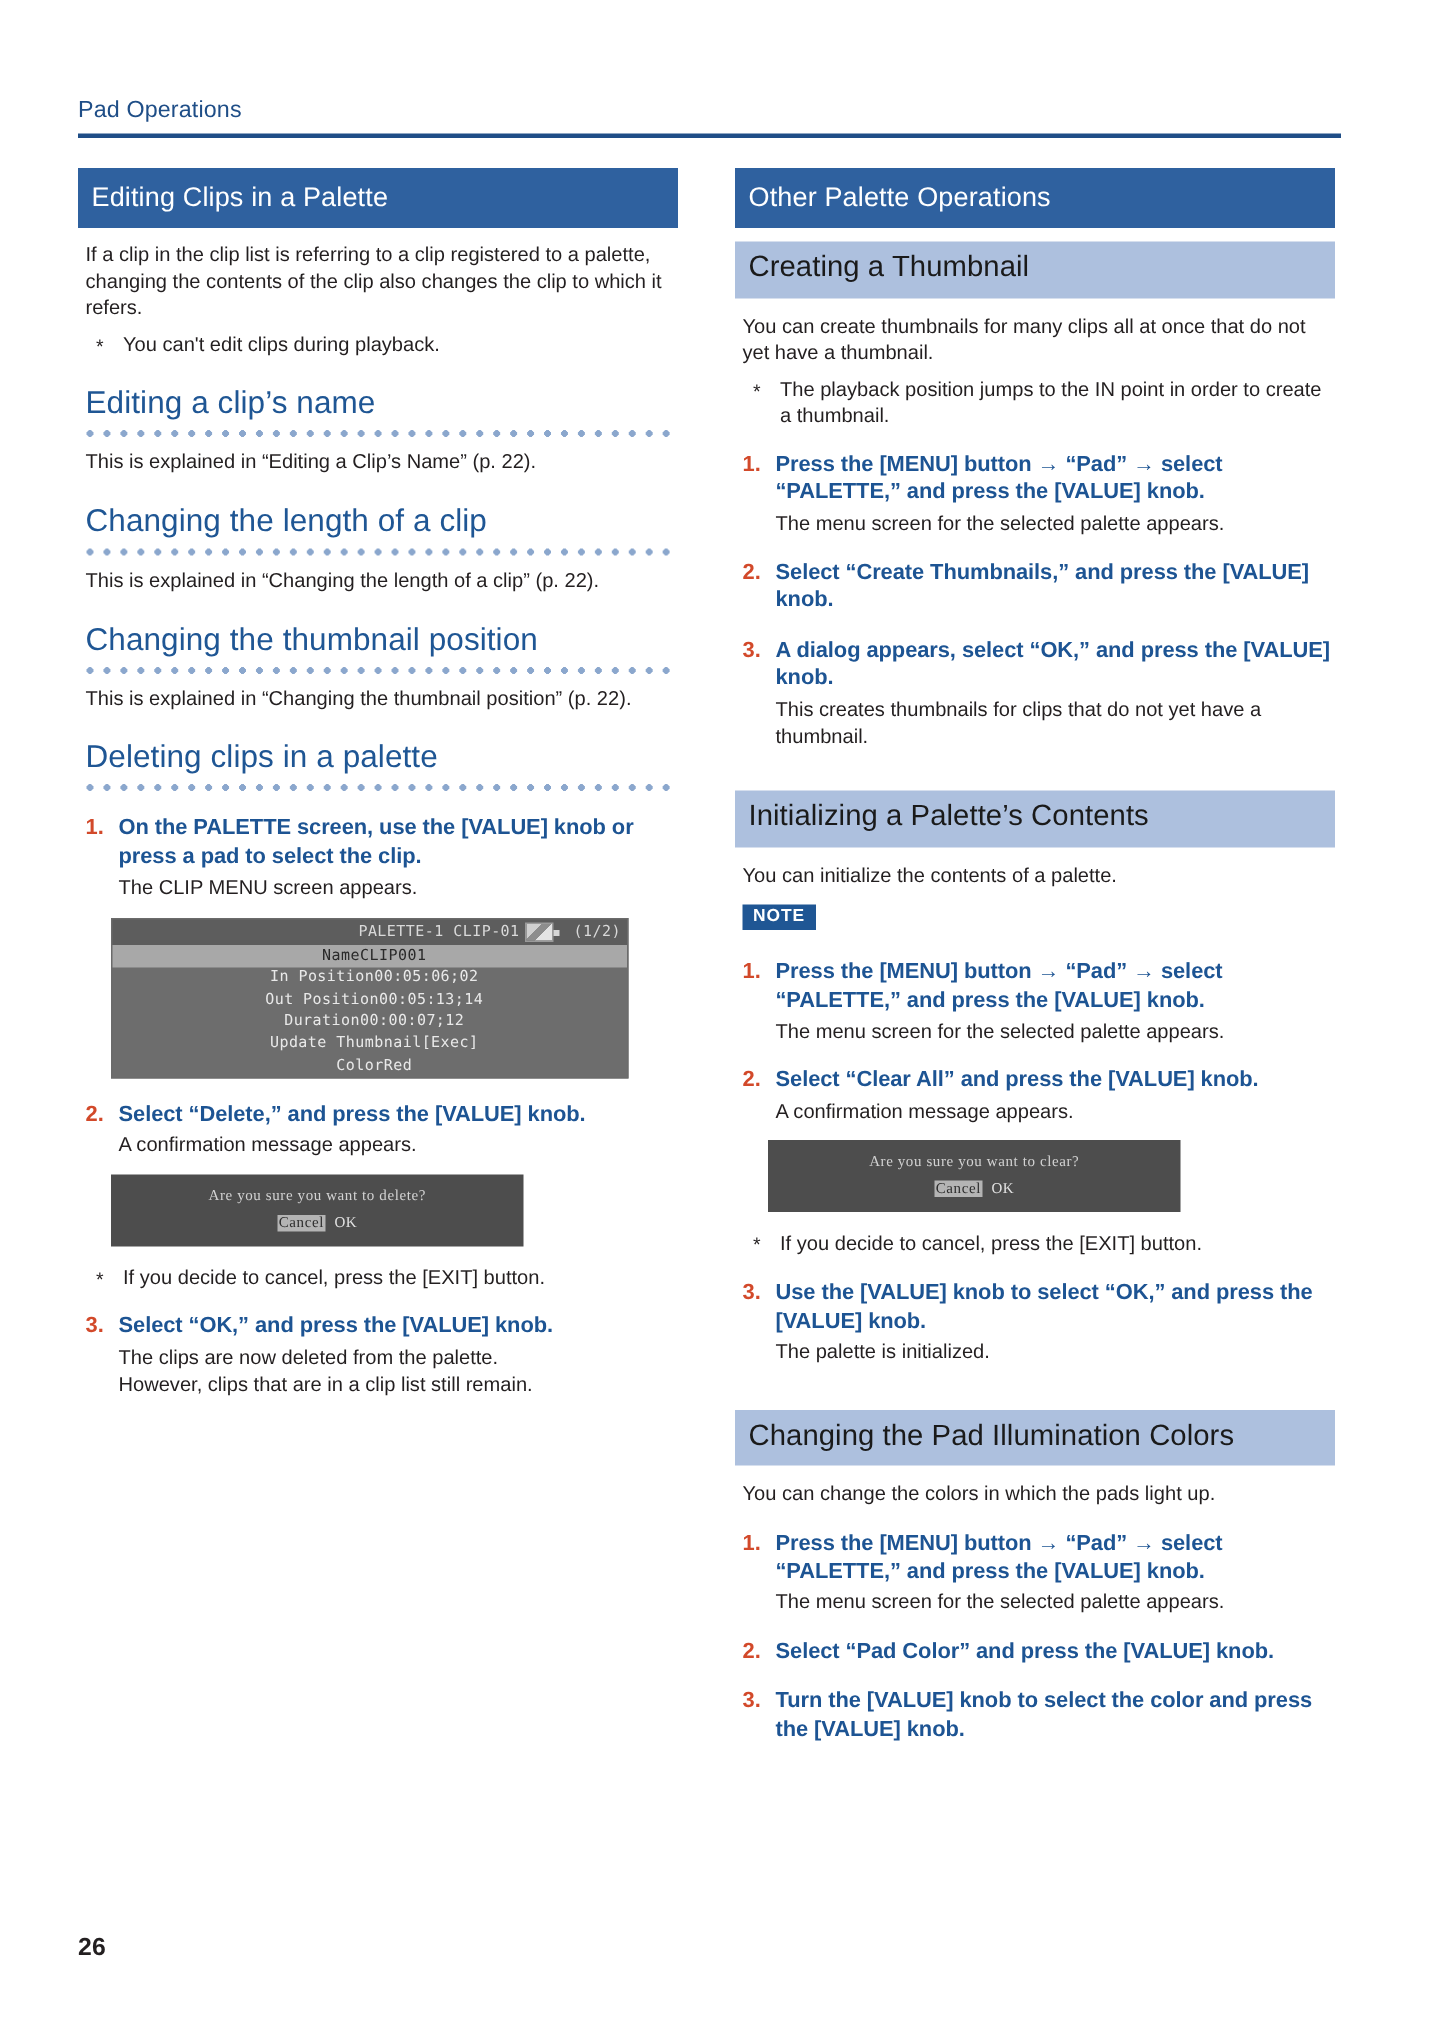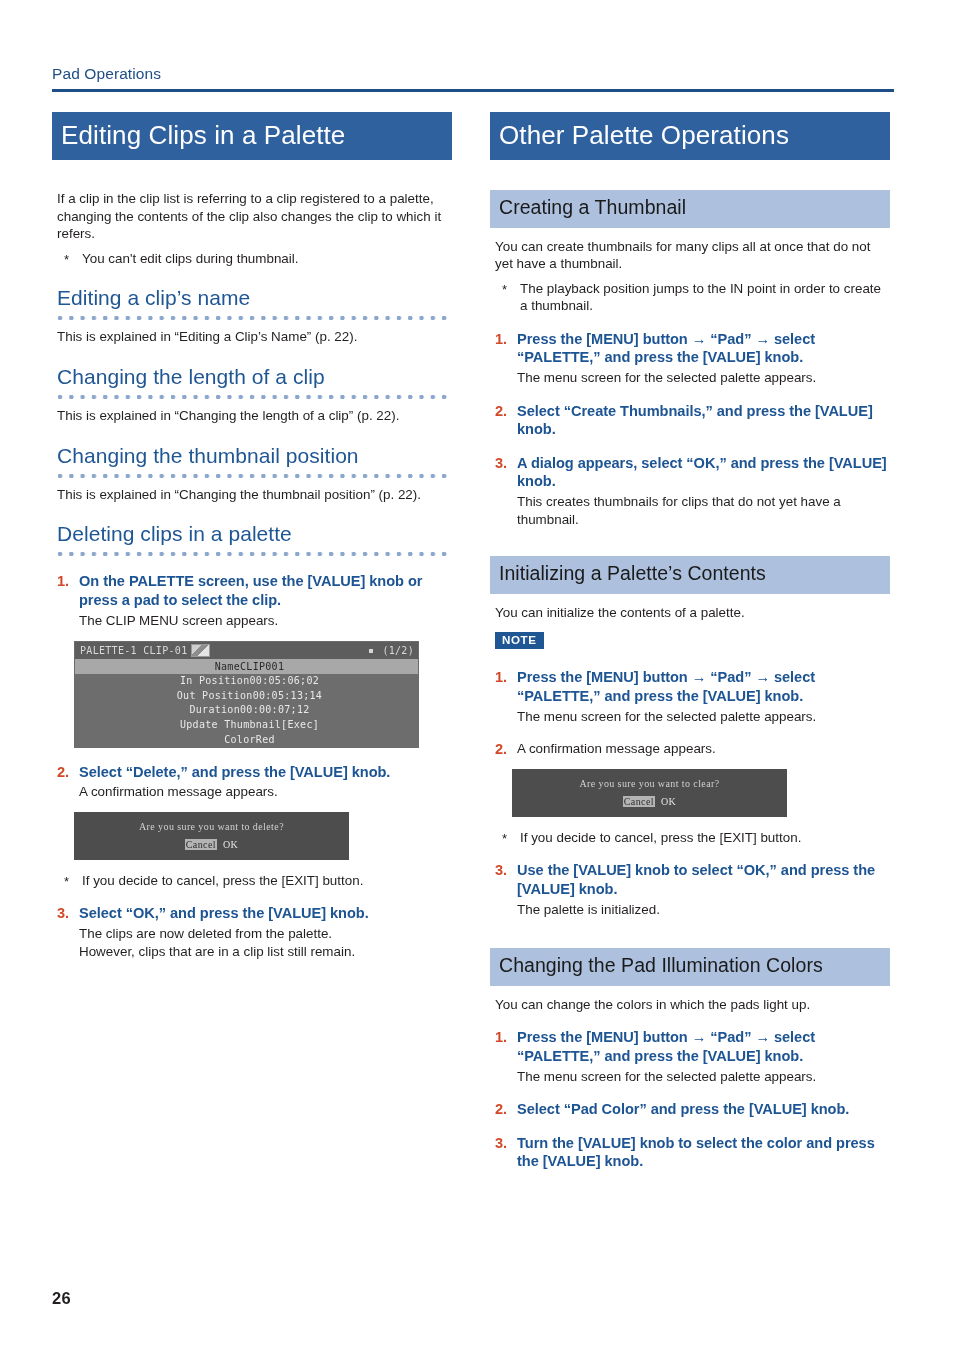--- a/index.html
+++ b/index.html
@@ -52,26 +52,26 @@
     top: 112px;
     width: 400px;
   }
   .col-left  { left: 52px; }
   .col-right { left: 490px; }
 
   
   .h1-band {
     background: #2f619f;
     color: #ffffff;
-    font-size: 26px;
+    font-size: 18px;
     font-weight: 400;
     line-height: 1;
     padding: 10px 0 12px 9px;
     letter-spacing: .1px;
-    margin-bottom: 30px;
+    margin-bottom: 9px;
   }
   .h2-band {
     background: #adc0de;
     color: #1a1a1a;
     font-size: 19.5px;
     font-weight: 400;
     line-height: 1;
     padding: 8px 10px 10px 9px;
     letter-spacing: .05px;
     margin-bottom: 10px;
@@ -171,21 +171,21 @@
     border: 1px solid #6b6b6b;
     background: #6d6d6d;
     font-family: "DejaVu Sans Mono", monospace;
     font-size: 10px;
     line-height: 11.6px;
     color: #e9e9e9;
     box-sizing: border-box;
   }
   .lcd-titlebar {
     display: flex;
-    justify-content: space-between;
+    justify-content: flex-end;
     align-items: center;
     background: #5d5d5d;
     padding: 2px 4px 2px 5px;
     color: #d9d9d9;
     letter-spacing: .3px;
   }
   .lcd-title-left { display: flex; align-items: center; gap: 4px; }
   .lcd-thumb-icon {
     width: 17px; height: 11px;
     background:
@@ -249,21 +249,21 @@
   </div>
 
   <div class="col col-left">
 
     <div class="h1-band">Editing Clips in a Palette</div>
 
     <div class="para">If a clip in the clip list is referring to a clip registered to a palette, changing the contents of the clip also changes the clip to which it refers.</div>
 
     <div class="bullet-note">
       <span class="ast">*</span>
-      <span>You can't edit clips during thumbnail.</span>
+      <span>You can't edit clips during playback.</span>
     </div>
 
     <div class="h3">Editing a clip’s name</div>
     <div class="dotrule"></div>
     <div class="para">This is explained in “Editing a Clip’s Name” (p. 22).</div>
 
     <div class="h3">Changing the length of a clip</div>
     <div class="dotrule"></div>
     <div class="para">This is explained in “Changing the length of a clip” (p. 22).</div>
 
@@ -380,20 +380,21 @@
     <div class="note-badge">NOTE</div>
 
     <div class="step">
       <span class="num">1.</span>
       <div class="stitle">Press the [MENU] button → “Pad” → select “PALETTE,” and press the [VALUE] knob.</div>
       <div class="sbody">The menu screen for the selected palette appears.</div>
     </div>
 
     <div class="step">
       <span class="num">2.</span>
+      <div class="stitle">Select “Clear All” and press the [VALUE] knob.</div>
       <div class="sbody">A confirmation message appears.</div>
     </div>
 
     <div class="lcd-dialog">
       <span class="dlg-msg">Are you sure you want to clear?</span>
       <span class="dlg-btns">
         <span class="btn-cancel">Cancel</span><span class="btn-ok">OK</span>
       </span>
     </div>
 

